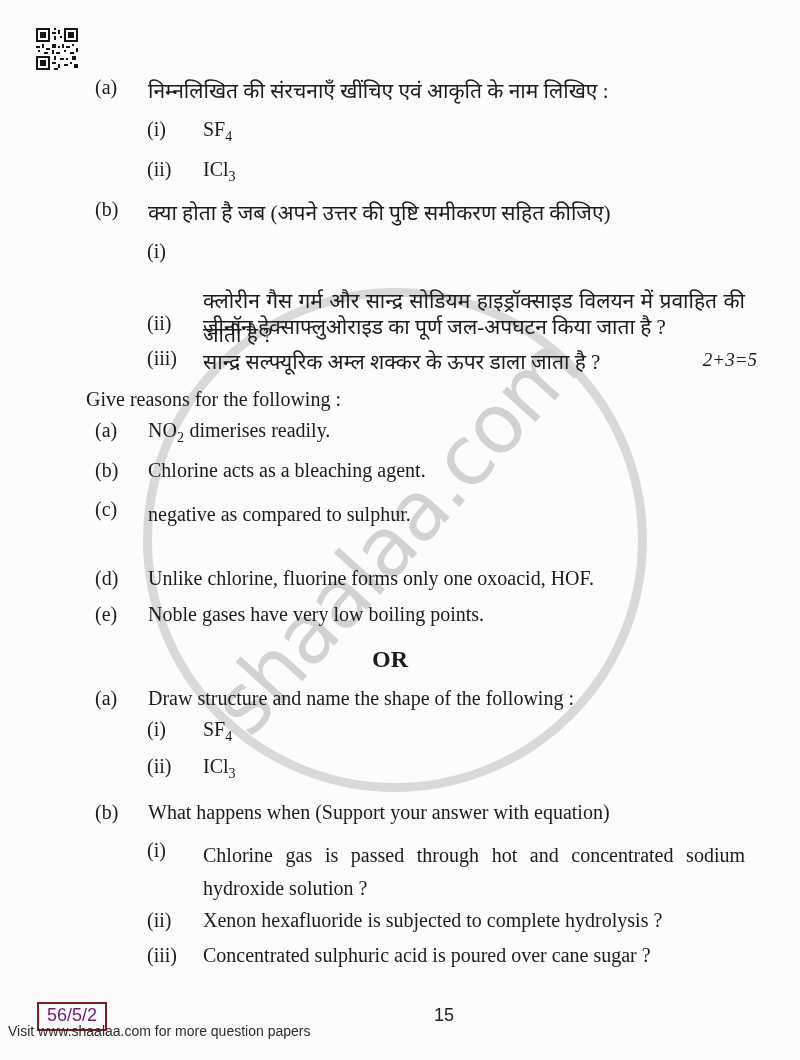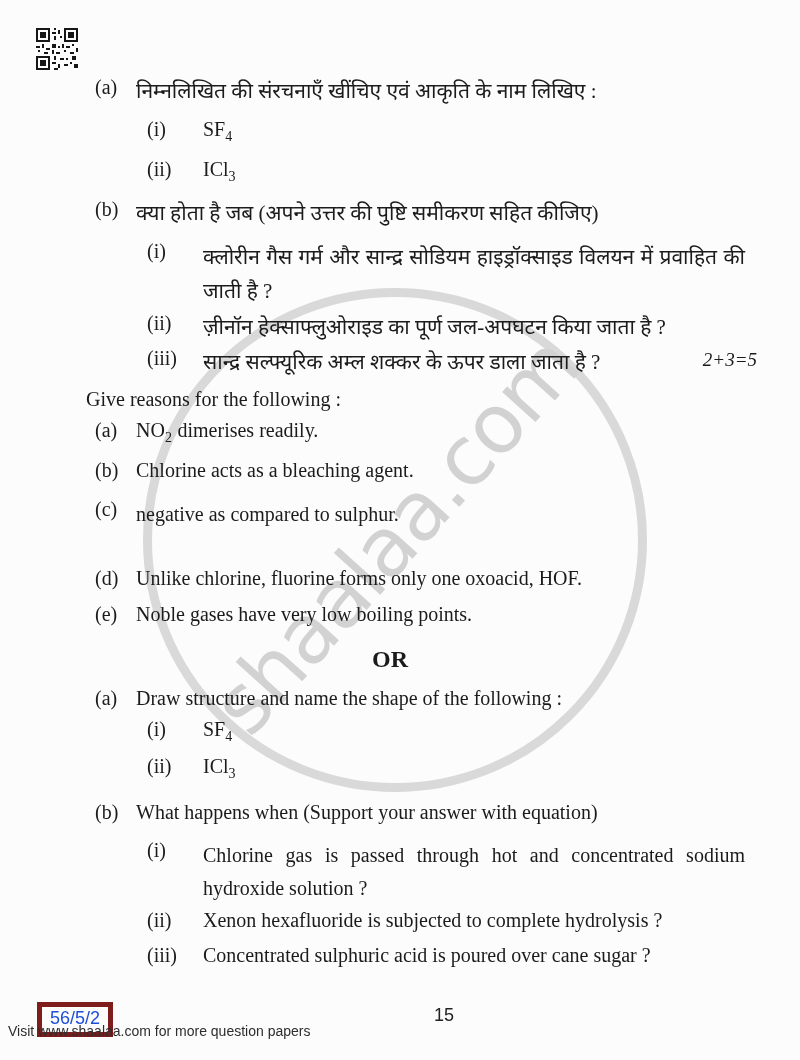--- a/index.html
+++ b/index.html
@@ -18,40 +18,40 @@
     font-family:"DejaVu Sans",sans-serif;font-size:82px;letter-spacing:-2px;
     color:#d2d2d2;transform:rotate(-48deg);transform-origin:50% 50%;
     white-space:nowrap;
   }
   
   .row{position:absolute;left:0;width:800px;font-size:20px;}
   .lbl{position:absolute;}
   .l1{left:95px;}
   .l2{left:147px;}
   .txt{position:absolute;}
-  .t1{left:136px;width:597px;}
+  .t1{left:148px;width:597px;}
   .t2{left:203px;width:542px;}
   .hindi{font-size:21px;}
   .para32{line-height:32px;}
   .para33{line-height:33px;}
-  .para34{line-height:34px;}
+  .para34{line-height:34px;margin-top:44px;}
   .just{text-align:justify;text-align-last:justify;}
   .marks{position:absolute;right:43px;top:2px;font-style:italic;font-size:19px;}
   .heading{position:absolute;left:86px;}
   .or-row{position:absolute;top:646px;left:0;width:780px;text-align:center;
     font-weight:700;font-size:24px;}
   .formula sub{font-size:70%;line-height:0;}
   .rest{margin-left:0.28em;}
   
   .qr{position:absolute;left:36px;top:28px;width:42px;height:42px;}
   
   .paper-code-box{
-    position:absolute;left:37px;top:1002px;border:5px solid #7f1d1d;
+    position:absolute;left:37px;top:1002px;border:2px solid #7f1d1d;
     padding:1px 8px 3px 8px;font-family:"Liberation Sans",sans-serif;
-    font-size:18px;color:#1d4ed8;background:#fcfcfc;
+    font-size:18px;color:#701a75;background:#fcfcfc;
   }
   .page-number{
     position:absolute;top:1005px;left:0;width:800px;text-align:center;
     font-family:"Liberation Sans",sans-serif;font-size:18px;color:#222;padding-left:44px;
   }
   .site-note{
     position:absolute;left:8px;top:1023px;
     font-family:"Liberation Sans",sans-serif;font-size:14px;color:#2d2d2d;
     text-decoration:none;
   }

